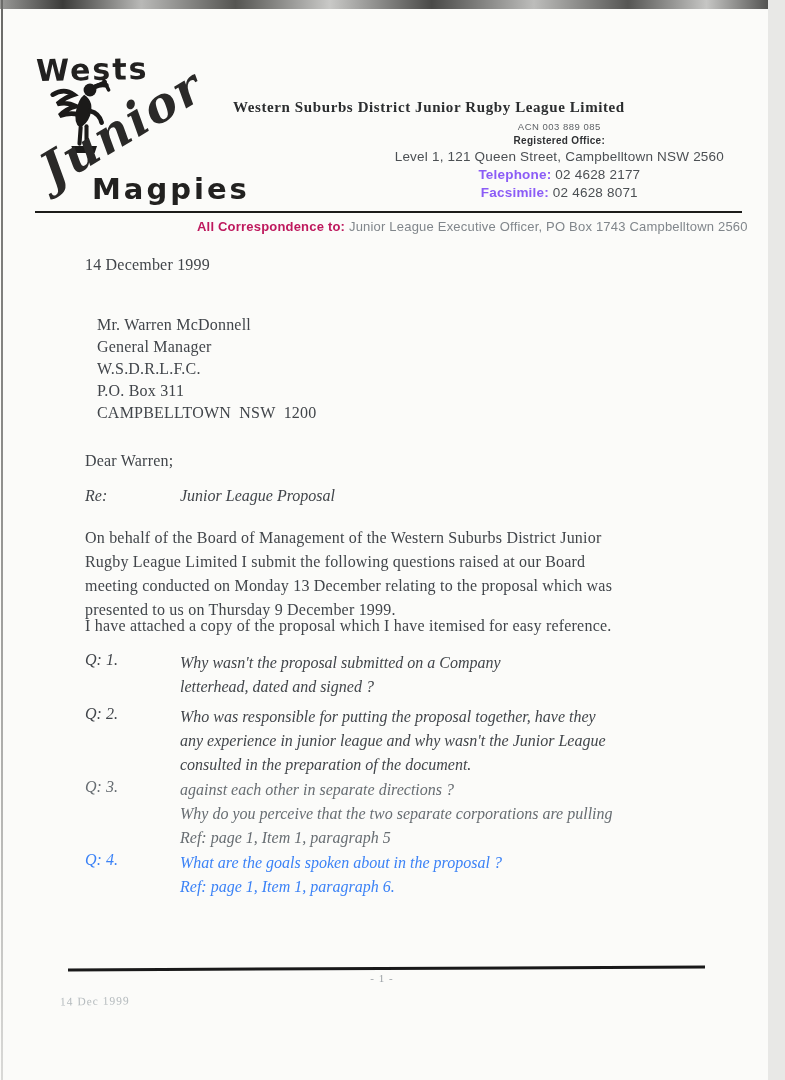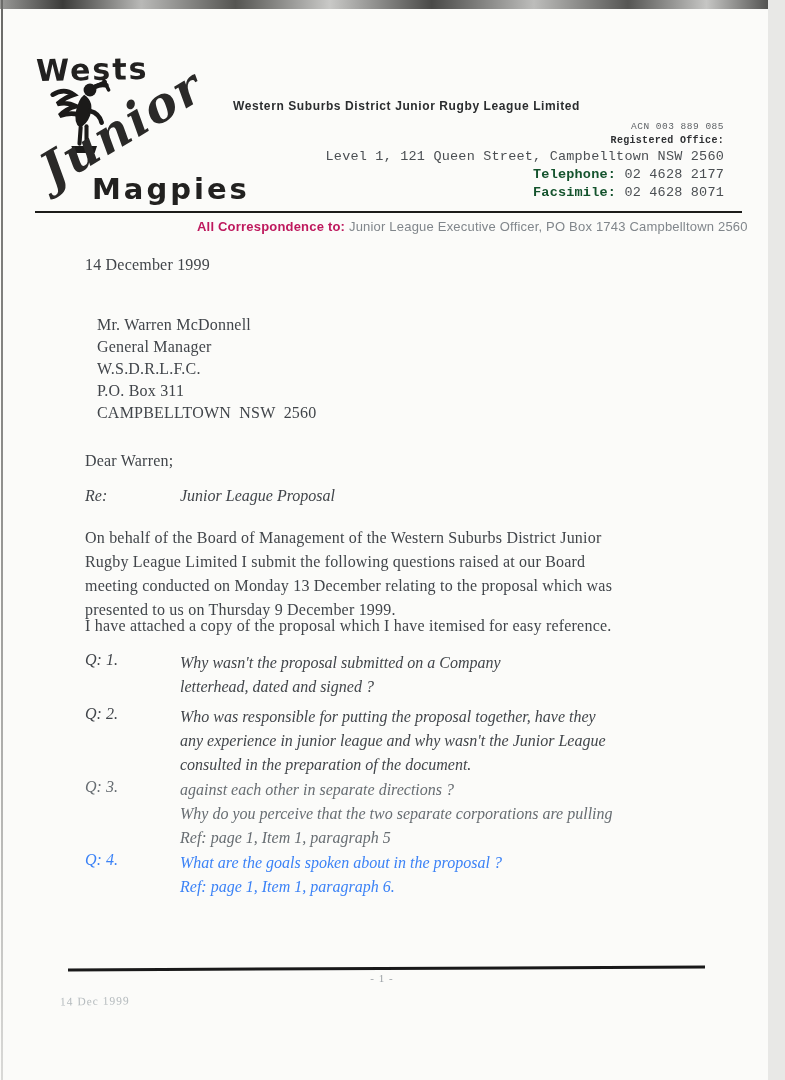--- a/index.html
+++ b/index.html
@@ -33,31 +33,31 @@
     font-size:48px; color:#2a2928; letter-spacing:2px;
     transform:rotate(-31deg); transform-origin:0 50%;
   }
   .logo-magpies{
     position:absolute; left:92px; top:172px;
     font-family:"DejaVu Sans", sans-serif; font-weight:bold;
     font-size:29px; letter-spacing:3px; color:#222120;
   }
   .org-name{
     position:absolute; left:233px; top:99px; width:512px;
-    font-family:Liberation Sans, sans-serif; font-weight:bold;
-    font-size:12px; letter-spacing:0.6px; color:#2b2d2f;
+    font-family:Liberation Serif, serif; font-weight:bold;
+    font-size:15px; letter-spacing:0.6px; color:#2b2d2f;
   }
   .contact{
-    position:absolute; right:44px; top:121px; text-align:right;
-    font-family:Liberation Mono, monospace; color:#3d4145;
+    position:absolute; right:44px; top:121px; text-align:center;
+    font-family:Liberation Sans, sans-serif; color:#3d4145;
   }
   .contact .acn{ font-size:9.5px; color:#5e6266; letter-spacing:0.5px; }
   .contact .reg{ font-size:10px; font-weight:bold; color:#2e3033; margin-top:3px; letter-spacing:0.3px;}
   .contact .line{ font-size:13.5px; margin-top:3px; color:#4b4f53; letter-spacing:0.2px;}
-  .contact b{ color:#14532d; }
+  .contact b{ color:#8b5cf6; }
   .head-rule{
     position:absolute; left:35px; top:211px; width:707px; height:2px;
     background:#1c1c1a;
   }
   .corr{
     position:absolute; left:197px; top:219px;
     font-family:"Liberation Sans", sans-serif; font-size:13px; color:#80868b;
     letter-spacing:0.2px;
   }
   .corr b{ color:#be185d; }
@@ -136,21 +136,21 @@
     <span>Junior League Executive Officer, PO Box 1743 Campbelltown 2560</span>
   </div>
 
   <div class="tline" style="top:256px">14 December 1999</div>
 
   <div class="tline recipient" style="top:314px">
     <div>Mr. Warren McDonnell</div>
     <div>General Manager</div>
     <div>W.S.D.R.L.F.C.</div>
     <div>P.O. Box 311</div>
-    <div>CAMPBELLTOWN  NSW  2560</div>
+    <div>CAMPBELLTOWN  NSW  1200</div>
   </div>
 
   <div class="tline" style="top:452px">Dear Warren;</div>
 
   <div class="q-row" style="top:487px">
     <span class="q-label">Re:</span><span class="q-text">Junior League Proposal</span>
   </div>
 
   <div class="tline para" style="top:526px">
     <div>On behalf of the Board of Management of the Western Suburbs District Junior</div>

